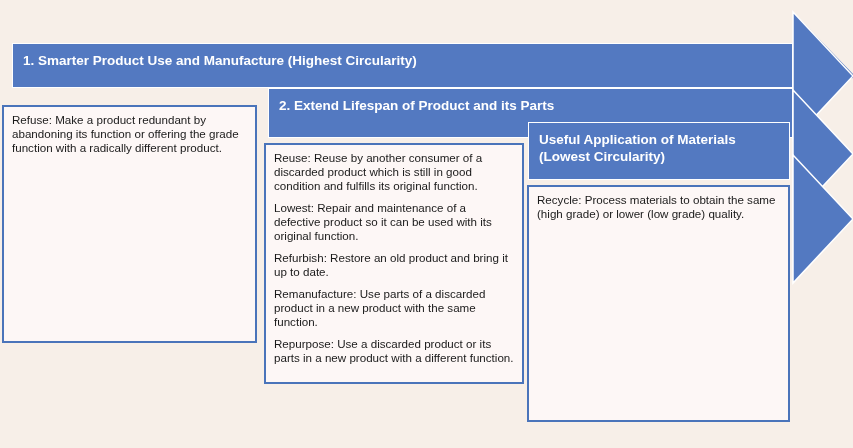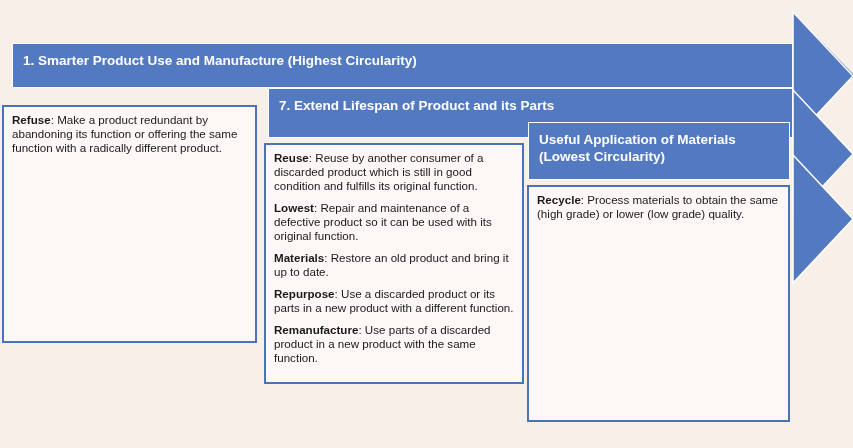--- a/index.html
+++ b/index.html
@@ -45,21 +45,21 @@
     box-sizing: border-box;
     color: #1a1a1a;
     font-size: 11.6px;
     line-height: 14px;
     padding: 6px 8px 6px 8px;
   }
   .entry {
     margin: 0 0 8px 0;
   }
   .entry:last-child { margin-bottom: 0; }
-  .term { font-weight: bold; }
+  .term { font-weight: normal; }
 
   
   #hdr1 { left: 12px;  top: 43px;  width: 781px; height: 45px; }
   #box1 { left: 2px;   top: 105px; width: 255px; height: 238px; }
 
   #hdr2 { left: 268px; top: 88px;  width: 525px; height: 50px; }
   #box2 { left: 264px; top: 143px; width: 260px; height: 241px; }
 
   #hdr3 { left: 528px; top: 122px; width: 262px; height: 58px; }
   #box3 { left: 527px; top: 185px; width: 263px; height: 237px; }
@@ -75,41 +75,41 @@
 
     <polygon points="793,90 853,154 793,218 793,138 793,92" fill="#5379c1" stroke="#ffffff" stroke-width="1.5"></polygon>
 
     <polygon points="793,155 853,219 793,283 793,180 793,157" fill="#5379c1" stroke="#ffffff" stroke-width="1.5"></polygon>
   </svg>
 
   <div class="hdr" id="hdr1">1. Smarter Product Use and Manufacture (Highest Circularity)</div>
 
   <div class="body-box" id="box1">
     <p class="entry">
-      <span class="term">Refuse</span><span>: </span><span>Make a product redundant by abandoning its function or offering the same function with a radically different product.</span>
+      <span class="term">Refuse</span><span>: </span><span>Make a product redundant by abandoning its function or offering the grade function with a radically different product.</span>
     </p>
   </div>
 
-  <div class="hdr" id="hdr2">7. Extend Lifespan of Product and its Parts</div>
+  <div class="hdr" id="hdr2">2. Extend Lifespan of Product and its Parts</div>
 
   <div class="body-box" id="box2">
     <p class="entry">
       <span class="term">Reuse</span><span>: </span><span>Reuse by another consumer of a discarded product which is still in good condition and fulfills its original function.</span>
     </p>
     <p class="entry">
       <span class="term">Lowest</span><span>: </span><span>Repair and maintenance of a defective product so it can be used with its original function.</span>
     </p>
     <p class="entry">
-      <span class="term">Materials</span><span>: </span><span>Restore an old product and bring it up to date.</span>
+      <span class="term">Refurbish</span><span>: </span><span>Restore an old product and bring it up to date.</span>
+    </p>
+    <p class="entry">
+      <span class="term">Remanufacture</span><span>: </span><span>Use parts of a discarded product in a new product with the same function.</span>
     </p>
     <p class="entry">
       <span class="term">Repurpose</span><span>: </span><span>Use a discarded product or its parts in a new product with a different function.</span>
-    </p>
-    <p class="entry">
-      <span class="term">Remanufacture</span><span>: </span><span>Use parts of a discarded product in a new product with the same function.</span>
     </p>
   </div>
 
   <div class="hdr" id="hdr3">Useful Application of Materials (Lowest Circularity)</div>
 
   <div class="body-box" id="box3">
     <p class="entry">
       <span class="term">Recycle</span><span>: </span><span>Process materials to obtain the same (high grade) or lower (low grade) quality.</span>
     </p>
   </div>

